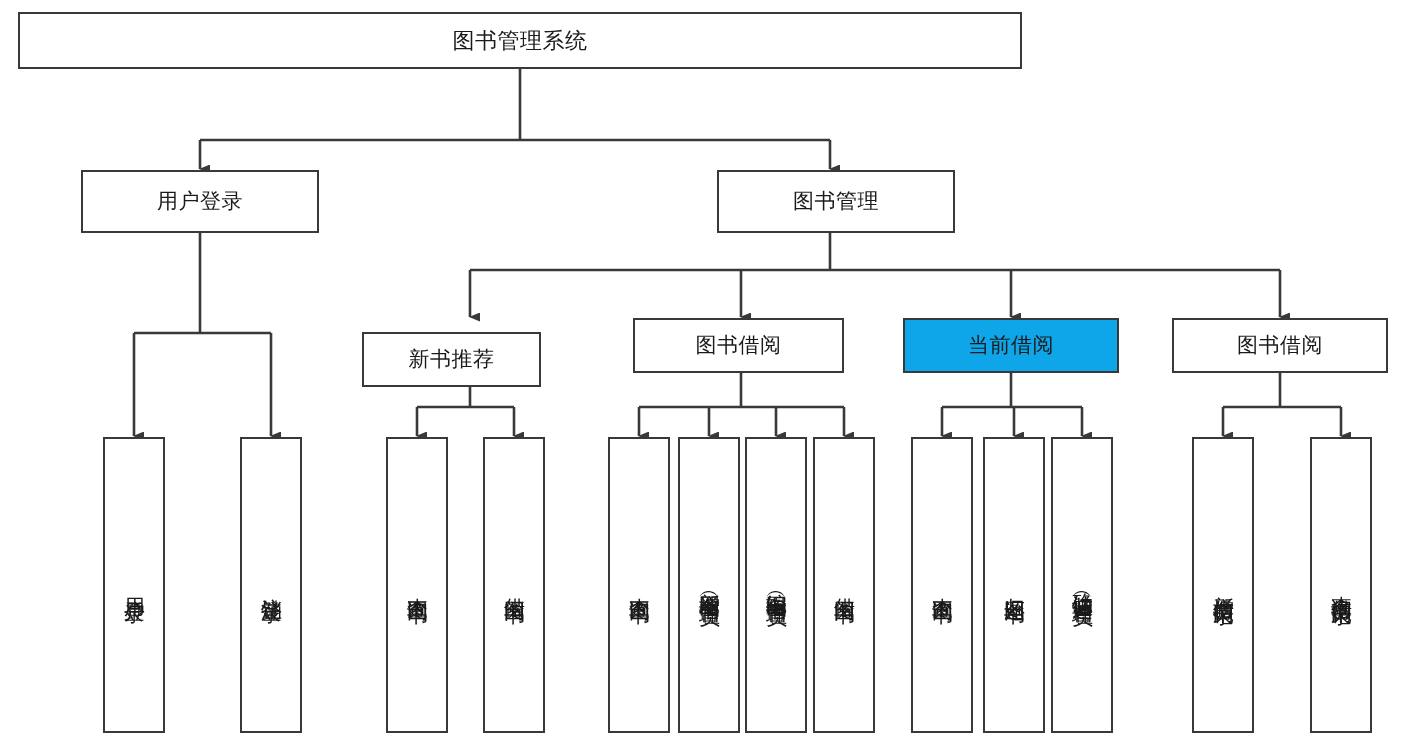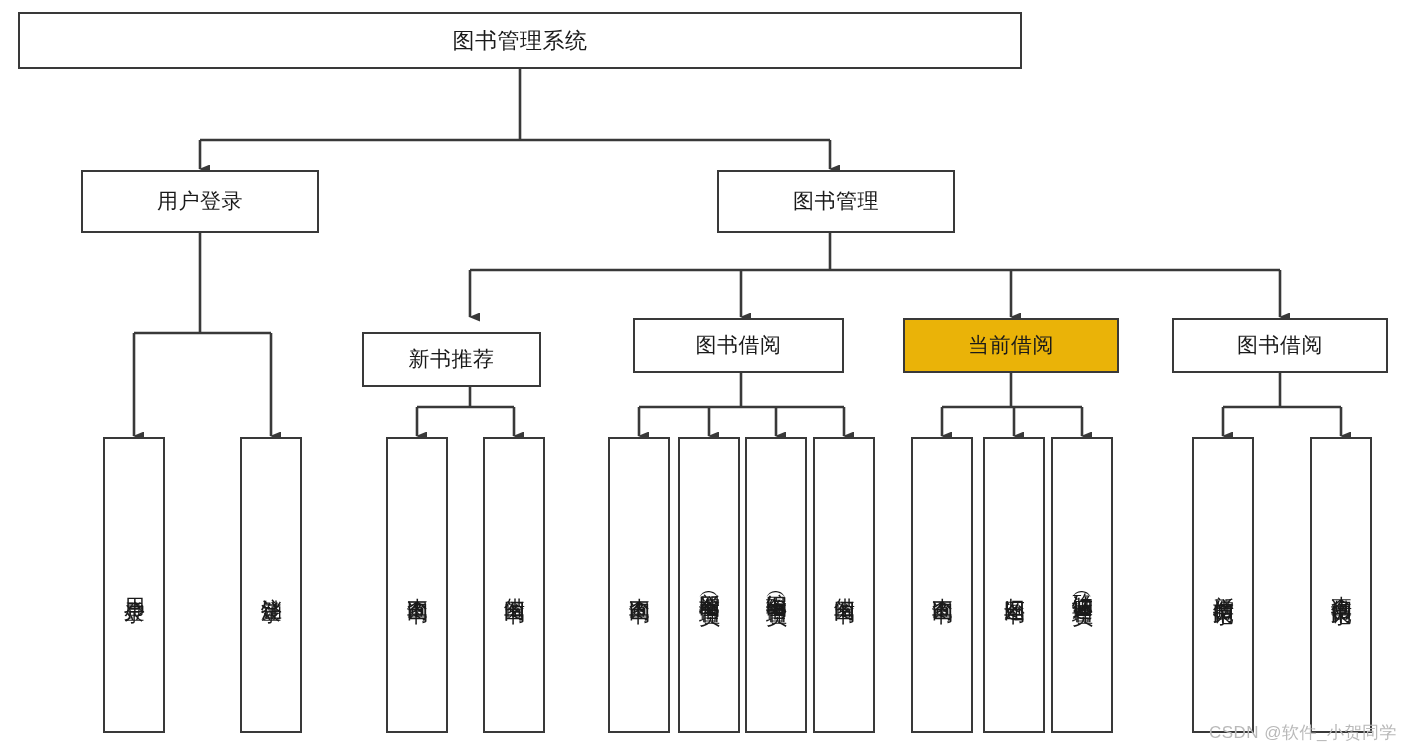--- a/index.html
+++ b/index.html
@@ -127,21 +127,21 @@
       </div>
       <div class="node horiz" id="node-book-manage" style="left: 711px; top: 170px; width: 238px; height: 63px; border-color: rgb(57, 57, 57); background: rgb(255, 255, 255); color: rgb(26, 26, 26); margin-left: 6px;">
         <span class="label">图书管理</span>
       </div>
       <div class="node horiz" id="node-new-book-rec" style="left: 362px; top: 332px; width: 179px; height: 55px; border-color: rgb(57, 57, 57); background: rgb(255, 255, 255); color: rgb(26, 26, 26);">
         <span class="label">新书推荐</span>
       </div>
       <div class="node horiz" id="node-book-borrow" style="left: 633px; top: 318px; width: 211px; height: 55px; border-color: rgb(57, 57, 57); background: rgb(255, 255, 255); color: rgb(26, 26, 26);">
         <span class="label">图书借阅</span>
       </div>
-      <div class="node horiz" id="node-current-borrow" style="left: 903px; top: 318px; width: 216px; height: 55px; border-color: rgb(57, 57, 57); background: #eab308; color: rgb(26, 26, 26);">
+      <div class="node horiz" id="node-current-borrow" style="left: 903px; top: 318px; width: 216px; height: 55px; border-color: rgb(57, 57, 57); background: #0ea5e9; color: rgb(26, 26, 26);">
         <span class="label">当前借阅</span>
       </div>
       <div class="node horiz" id="node-borrow-record" style="left: 1172px; top: 318px; width: 216px; height: 55px; border-color: rgb(57, 57, 57); background: rgb(255, 255, 255); color: rgb(26, 26, 26);">
         <span class="label">图书借阅</span>
       </div>
       <div class="node vert" id="node-leaf-user-login" style="left: 103px; top: 437px; width: 62px; height: 296px; border-color: rgb(57, 57, 57); background: rgb(255, 255, 255); color: rgb(26, 26, 26);">
         <span class="label">用户登录</span>
       </div>
       <div class="node vert" id="node-leaf-logout" style="left: 240px; top: 437px; width: 62px; height: 296px; border-color: rgb(57, 57, 57); background: rgb(255, 255, 255); color: rgb(26, 26, 26);">
         <span class="label">注销登录</span>
@@ -174,14 +174,13 @@
         <span class="label">确认归还（管理员）</span>
       </div>
       <div class="node vert" id="node-leaf-add-record" style="left: 1192px; top: 437px; width: 62px; height: 296px; border-color: rgb(57, 57, 57); background: rgb(255, 255, 255); color: rgb(26, 26, 26);">
         <span class="label">新增借阅记录</span>
       </div>
       <div class="node vert" id="node-leaf-query-rec" style="left: 1310px; top: 437px; width: 62px; height: 296px; border-color: rgb(57, 57, 57); background: rgb(255, 255, 255); color: rgb(26, 26, 26);">
         <span class="label">查询借阅记录</span>
       </div>
     </div>
 
-  <div id="watermark">CSDN @软件_小贺同学</div>
 </div>
 
 </body></html>

